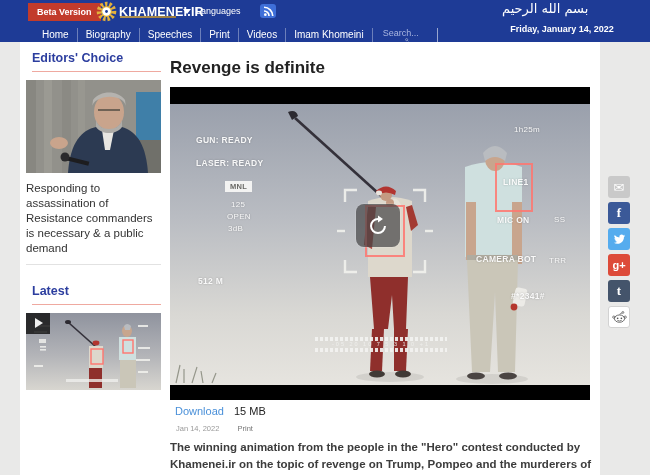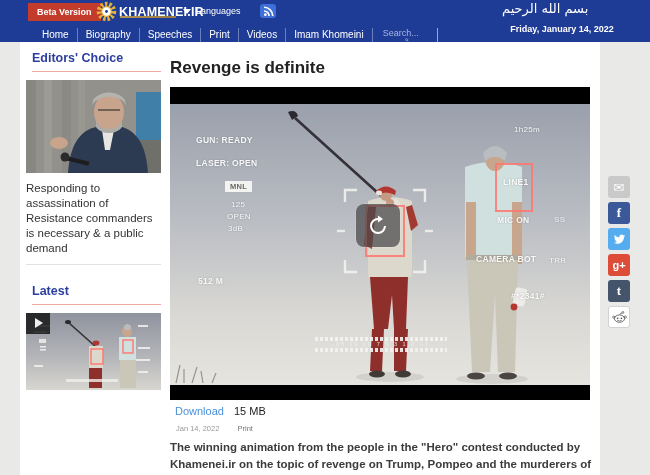--- a/index.html
+++ b/index.html
@@ -286,21 +286,21 @@
           <path d="M187,185 h-12 v-12"></path>
         <line x1="167" y1="144" x2="175" y2="144"></line>
           <line x1="255" y1="144" x2="263" y2="144"></line>
       </g>
 
       <rect x="0" y="0" width="420" height="17" fill="#000"></rect>
       <rect x="0" y="298" width="420" height="15" fill="#000"></rect>
     </svg>
 
     <div class="hud hud-bold" style="left:26px; top:48px;">GUN: READY</div>
-    <div class="hud hud-bold" style="left:26px; top:71px;">LASER: OPEN</div>
+    <div class="hud hud-bold" style="left:26px; top:71px;">LASER: READY</div>
     <div class="hud mnl-box" style="left:55px; top:94px;">MNL</div>
     <div class="hud" style="left:61px; top:113px;">125</div>
     <div class="hud" style="left:57px; top:125px;">OPEN</div>
     <div class="hud" style="left:58px; top:137px;">3dB</div>
     <div class="hud hud-bold" style="left:28px; top:189px;">512 M</div>
     <div class="hud" style="left:344px; top:38px;">1h25m</div>
 
     <div class="track-rect" style="left:325px; top:76px; width:38px; height:49px;"></div>
     <div class="hud hud-bold" style="left:333px; top:90px;">LINE1</div>
     <div class="hud hud-bold" style="left:327px; top:128px;">MIC ON</div>

